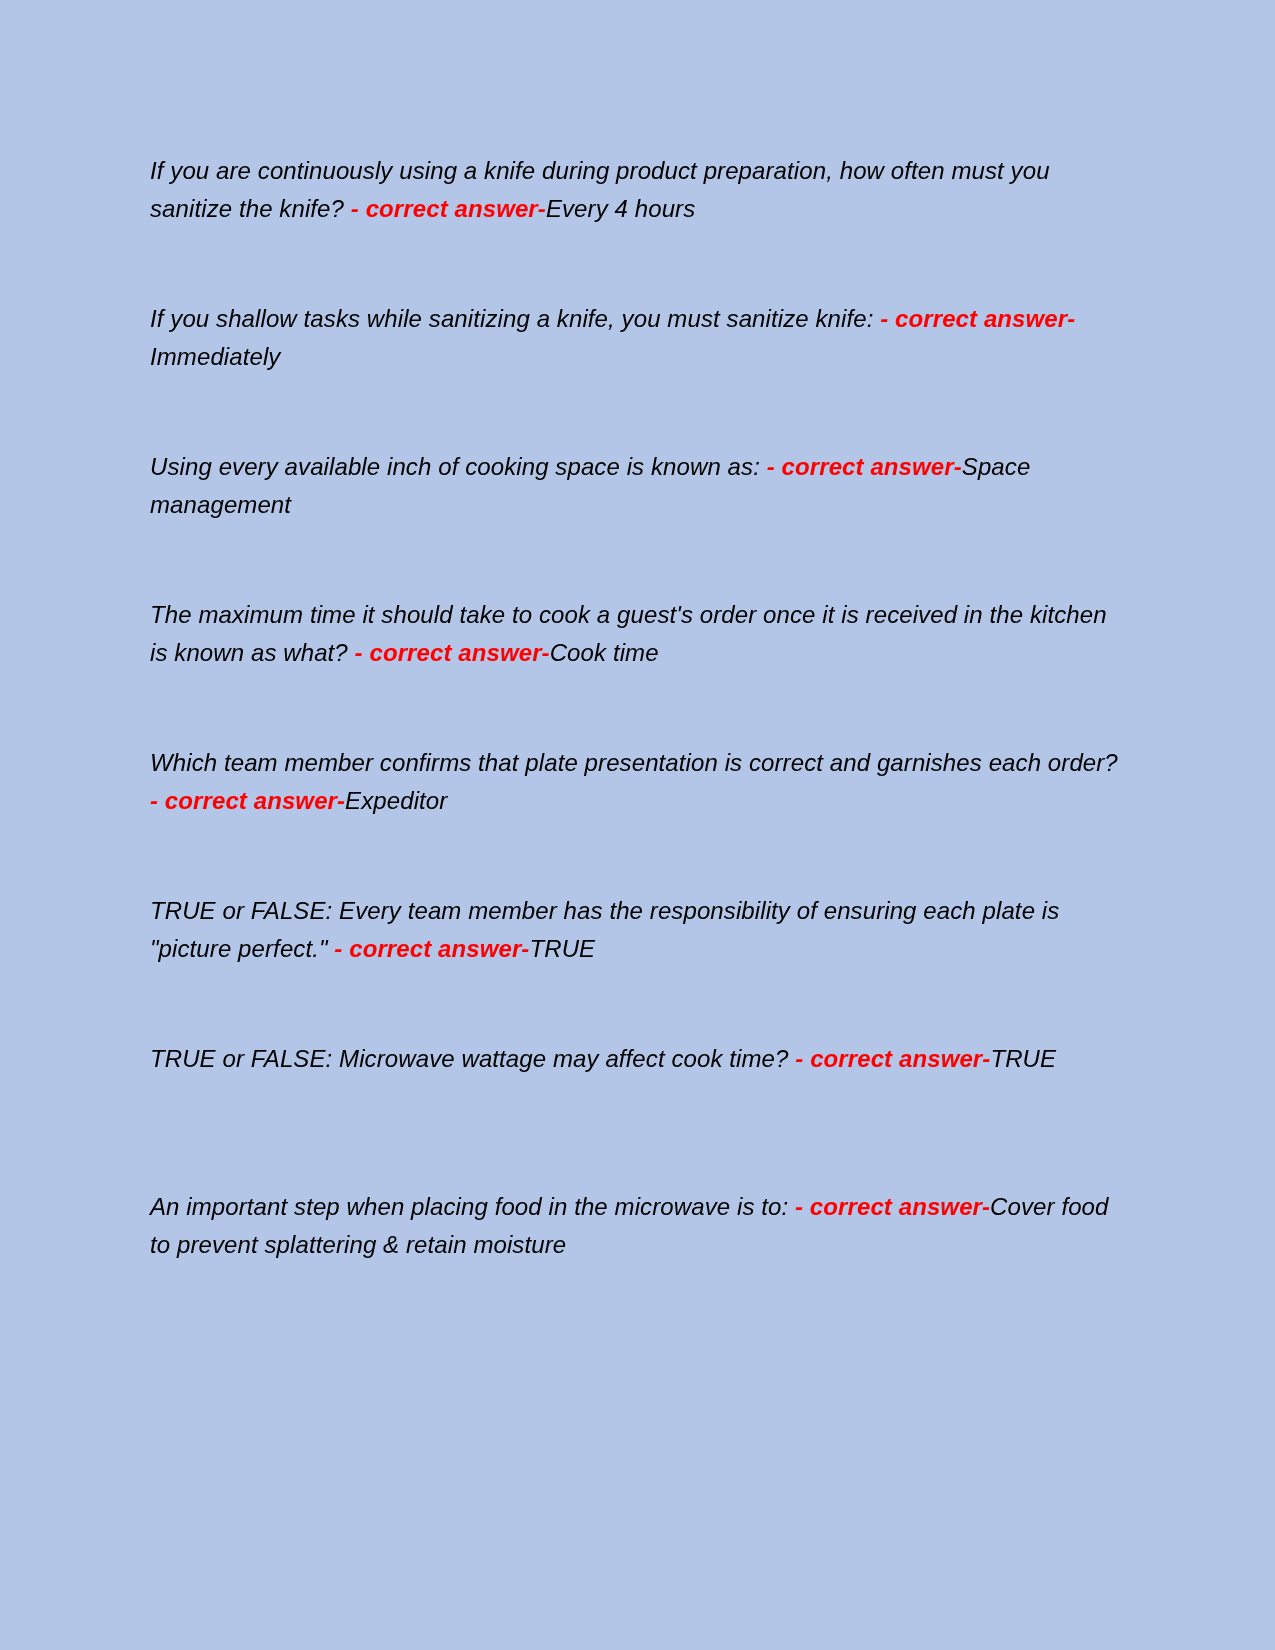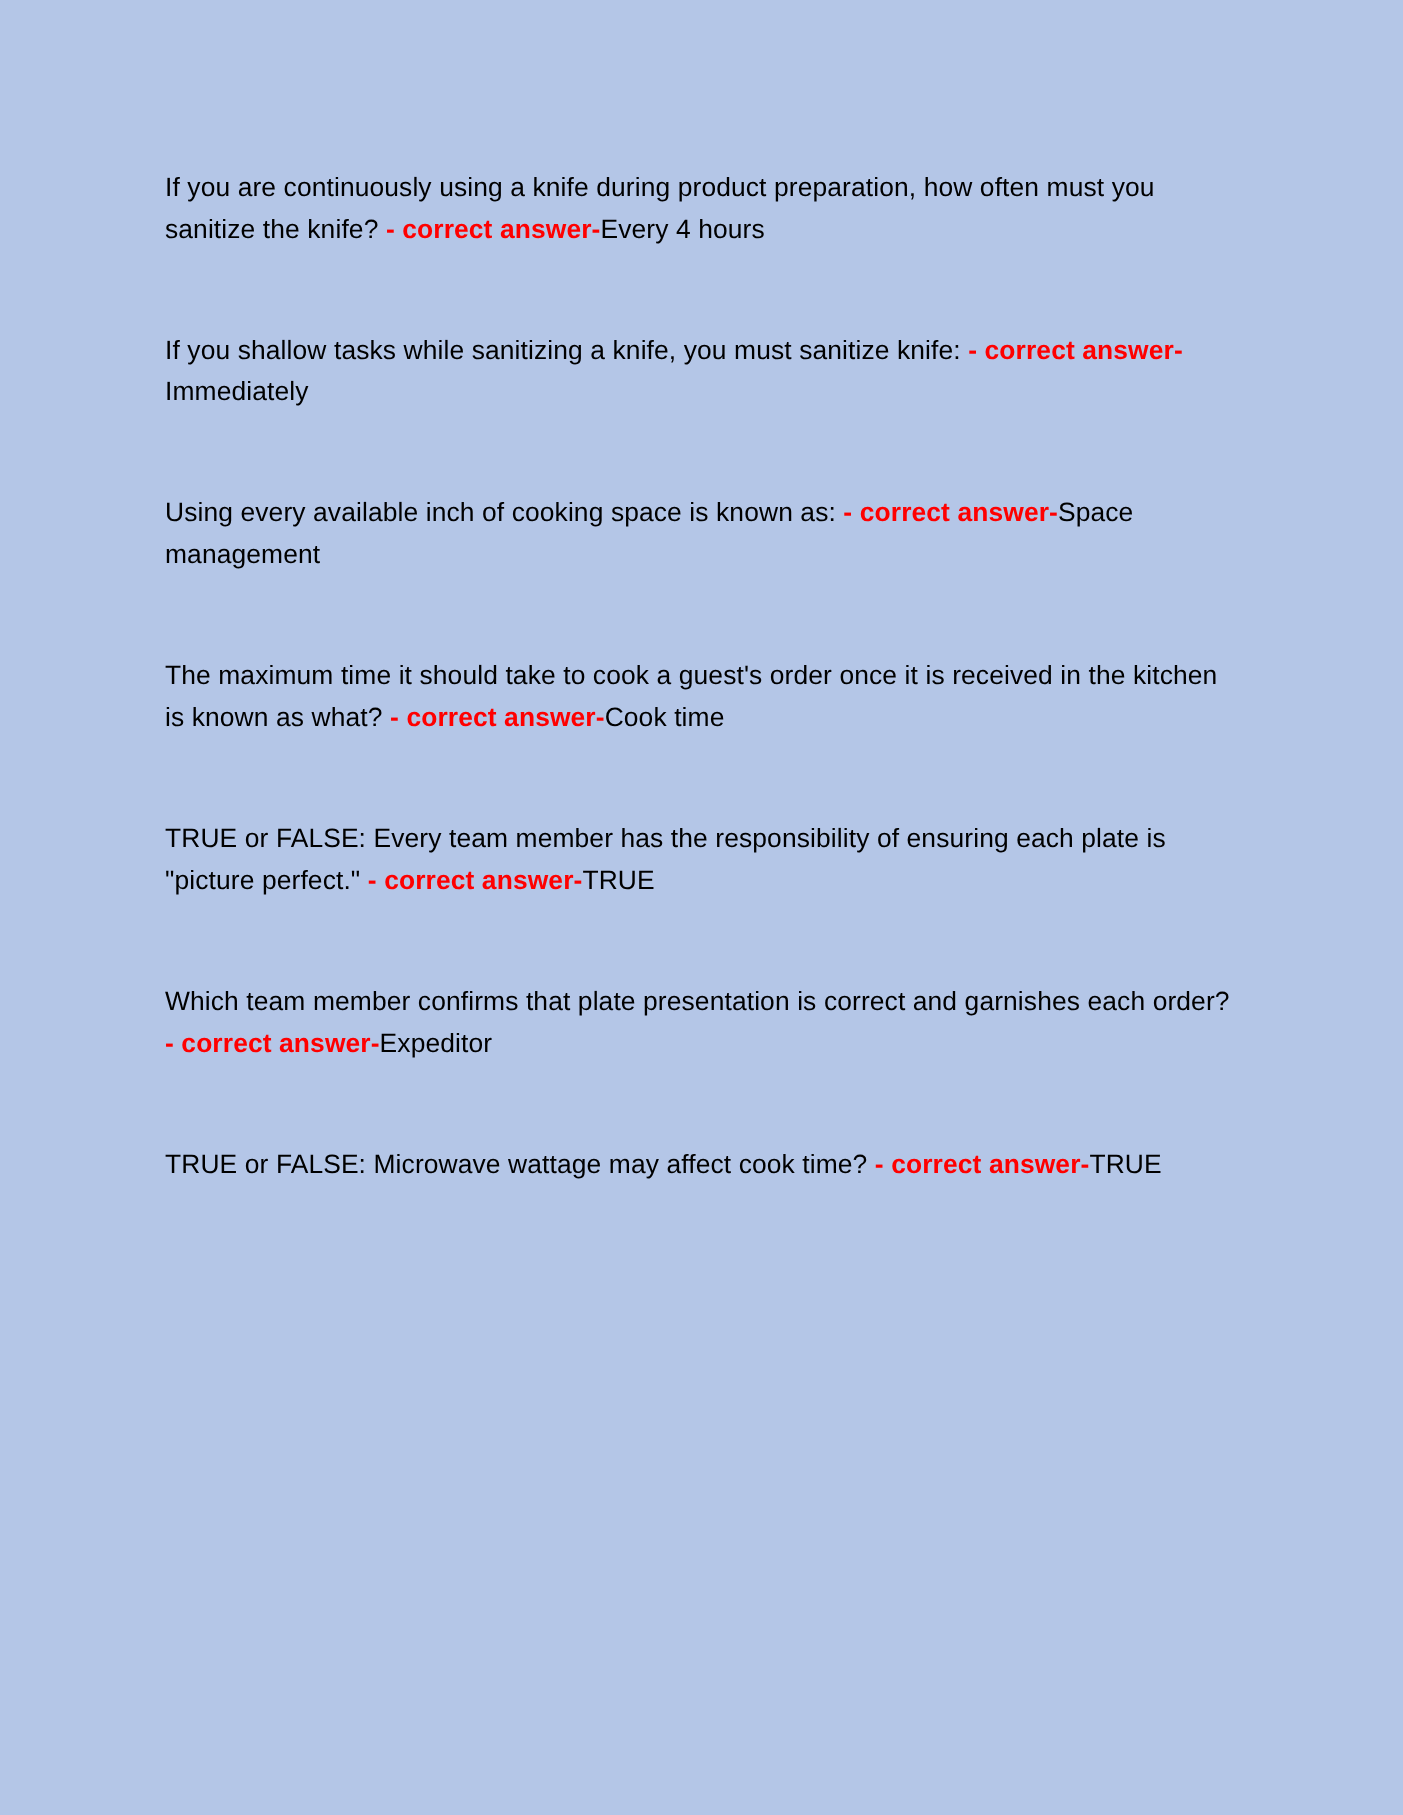--- a/index.html
+++ b/index.html
@@ -8,27 +8,29 @@
       background: #b4c6e7;
       position: relative; overflow: hidden;
       font-family: "Liberation Sans", "DejaVu Sans", sans-serif;
       color: #000;
     }
     .page { position: absolute; left: 150px; top: 152px; width: 980px; }
     .qa {
       font-size: 24px; line-height: 38px;
       margin: 0 0 72px 0;
       letter-spacing: 0.1px;
+      font-style: italic;
     }
     .marker { color: #ff0000; font-weight: bold; }
   </style>
 </head>
 <body>
 
 <div class="page">
   <p class="qa"><span>If you are continuously using a knife during product preparation, how often must you sanitize the knife? </span><span class="marker">- correct answer-</span><span>Every 4 hours</span></p>
   <p class="qa"><span>If you shallow tasks while sanitizing a knife, you must sanitize knife: </span><span class="marker">- correct answer-</span><span>Immediately</span></p>
   <p class="qa"><span>Using every available inch of cooking space is known as: </span><span class="marker">- correct answer-</span><span>Space management</span></p>
   <p class="qa"><span>The maximum time it should take to cook a guest's order once it is received in the kitchen is known as what? </span><span class="marker">- correct answer-</span><span>Cook time</span></p>
+  <p class="qa"><span>Which team member confirms that plate presentation is correct and garnishes each order? </span><span class="marker">- correct answer-</span><span>Expeditor</span></p>
   <p class="qa"><span>TRUE or FALSE: Every team member has the responsibility of ensuring each plate is "picture perfect." </span><span class="marker">- correct answer-</span><span>TRUE</span></p>
-  <p class="qa"><span>Which team member confirms that plate presentation is correct and garnishes each order? </span><span class="marker">- correct answer-</span><span>Expeditor</span></p>
   <p class="qa" style="margin-bottom:110px"><span>TRUE or FALSE: Microwave wattage may affect cook time? </span><span class="marker">- correct answer-</span><span>TRUE</span></p>
+  <p class="qa"><span>An important step when placing food in the microwave is to: </span><span class="marker">- correct answer-</span><span>Cover food to prevent splattering &amp; retain moisture</span></p>
 </div>
 
 </body></html>

